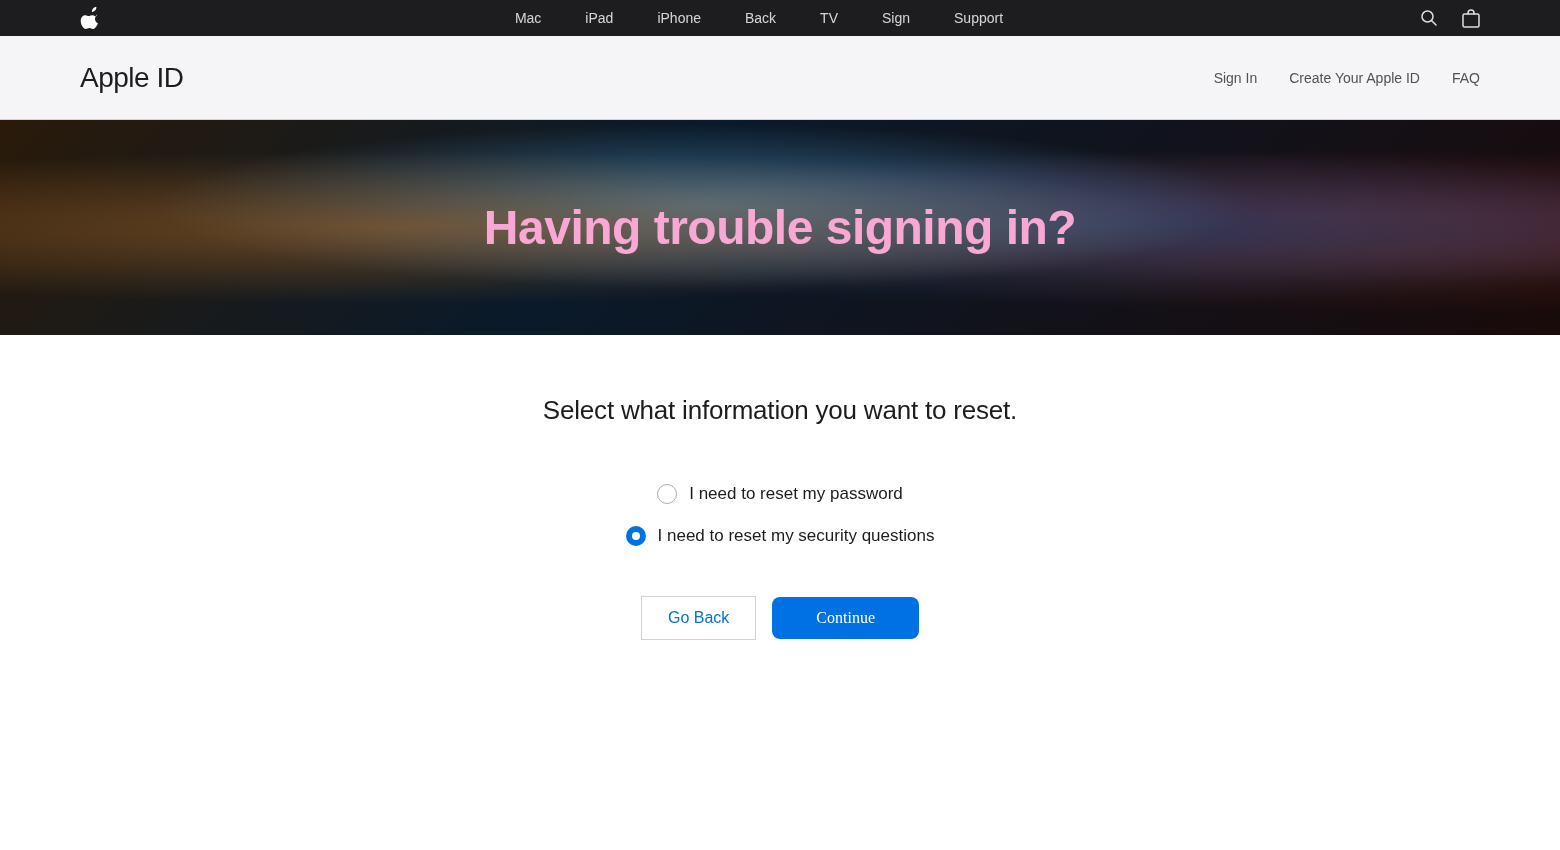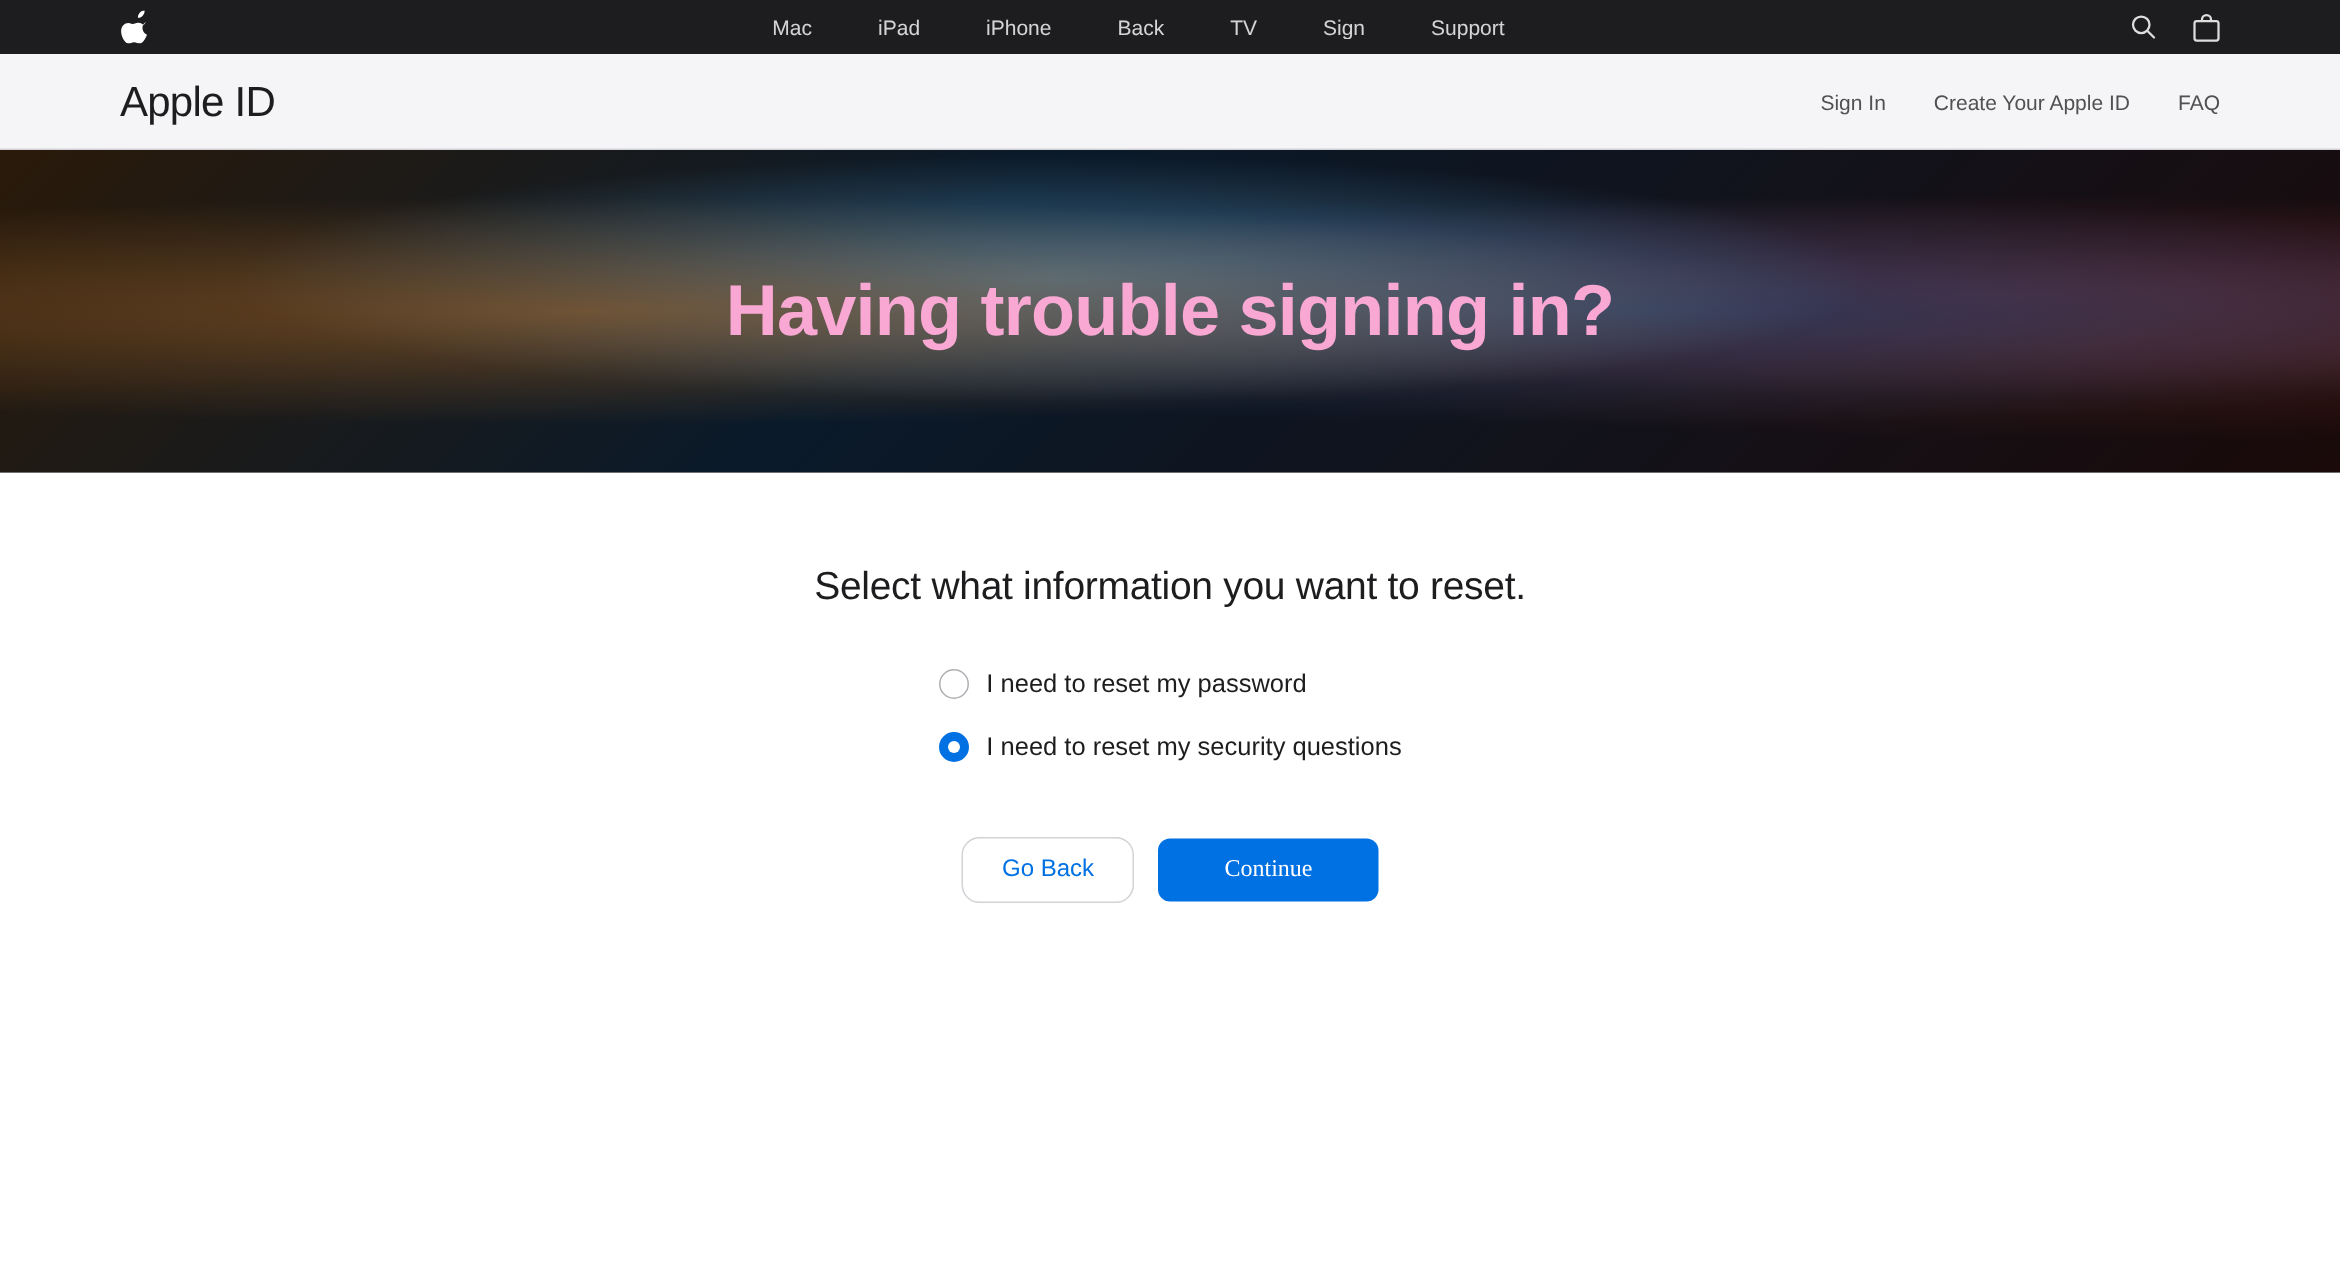--- a/index.html
+++ b/index.html
@@ -58,21 +58,21 @@
       cursor: pointer;
       font-size: 18px;
       display: flex;
       align-items: center;
       opacity: 0.85;
     }
 
     
     .sub-nav {
       background: #f5f5f7;
-      height: 64px;
+      height: 84px;
       display: flex;
       align-items: center;
       padding: 0 80px;
       border-bottom: 1px solid #d2d2d7;
     }
     .sub-nav-title {
       font-size: 28px;
       font-weight: 400;
       color: #1d1d1f;
       letter-spacing: -0.5px;
@@ -136,21 +136,22 @@
       color: #1d1d1f;
       margin-bottom: 40px;
       text-align: center;
       letter-spacing: -0.2px;
     }
     .radio-group {
       display: flex;
       flex-direction: column;
       gap: 22px;
       margin-bottom: 50px;
-      align-items: flex-start;
+      align-items: center;
+      margin-top: 18px;
     }
     .radio-option {
       display: flex;
       align-items: center;
       gap: 12px;
       cursor: pointer;
       font-size: 17px;
       color: #1d1d1f;
     }
     .radio-input {
@@ -180,21 +181,21 @@
       display: flex;
       gap: 16px;
       align-items: center;
     }
     .btn-go-back {
       padding: 12px 26px;
       font-size: 16px;
       color: #0071e3;
       background: #fff;
       border: 1px solid #d2d2d7;
-      border-radius: 12px;
+      border-radius: 0;
       cursor: pointer;
       font-weight: 400;
       letter-spacing: 0;
     }
     .btn-continue {
       padding: 12px 44px;
       font-size: 16px;
       color: #fff;
       background: #0071e3;
       border: none;

